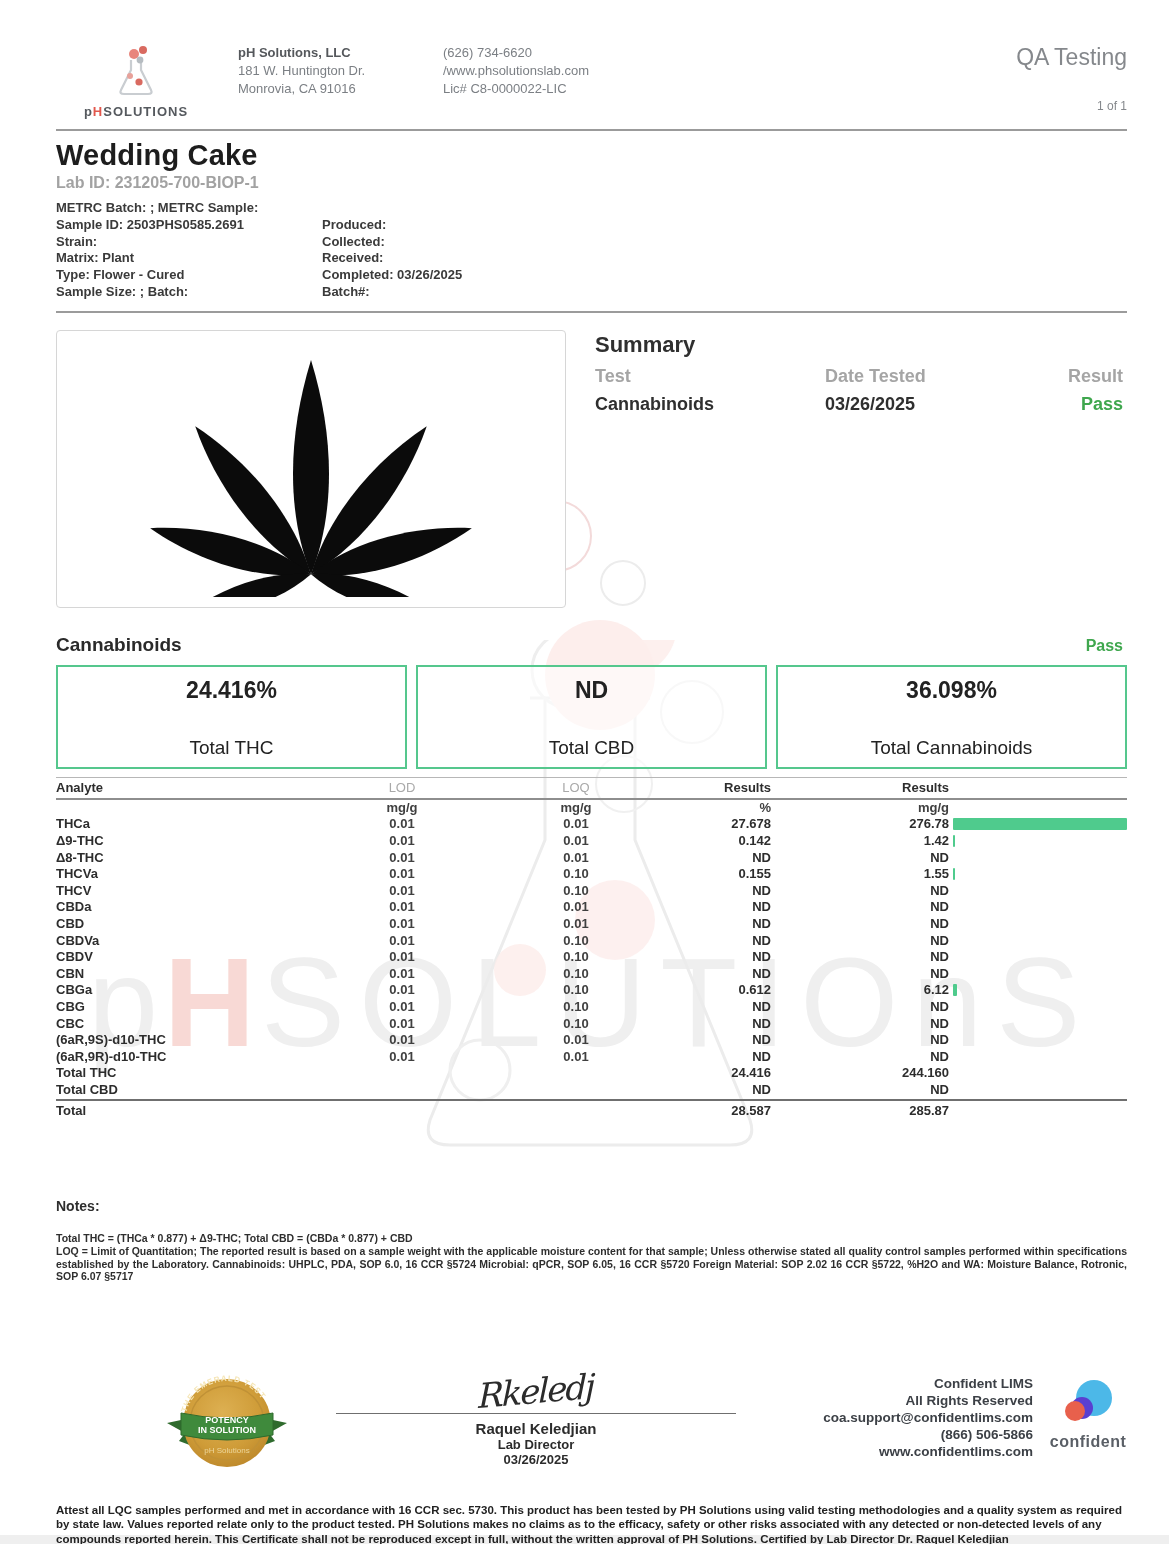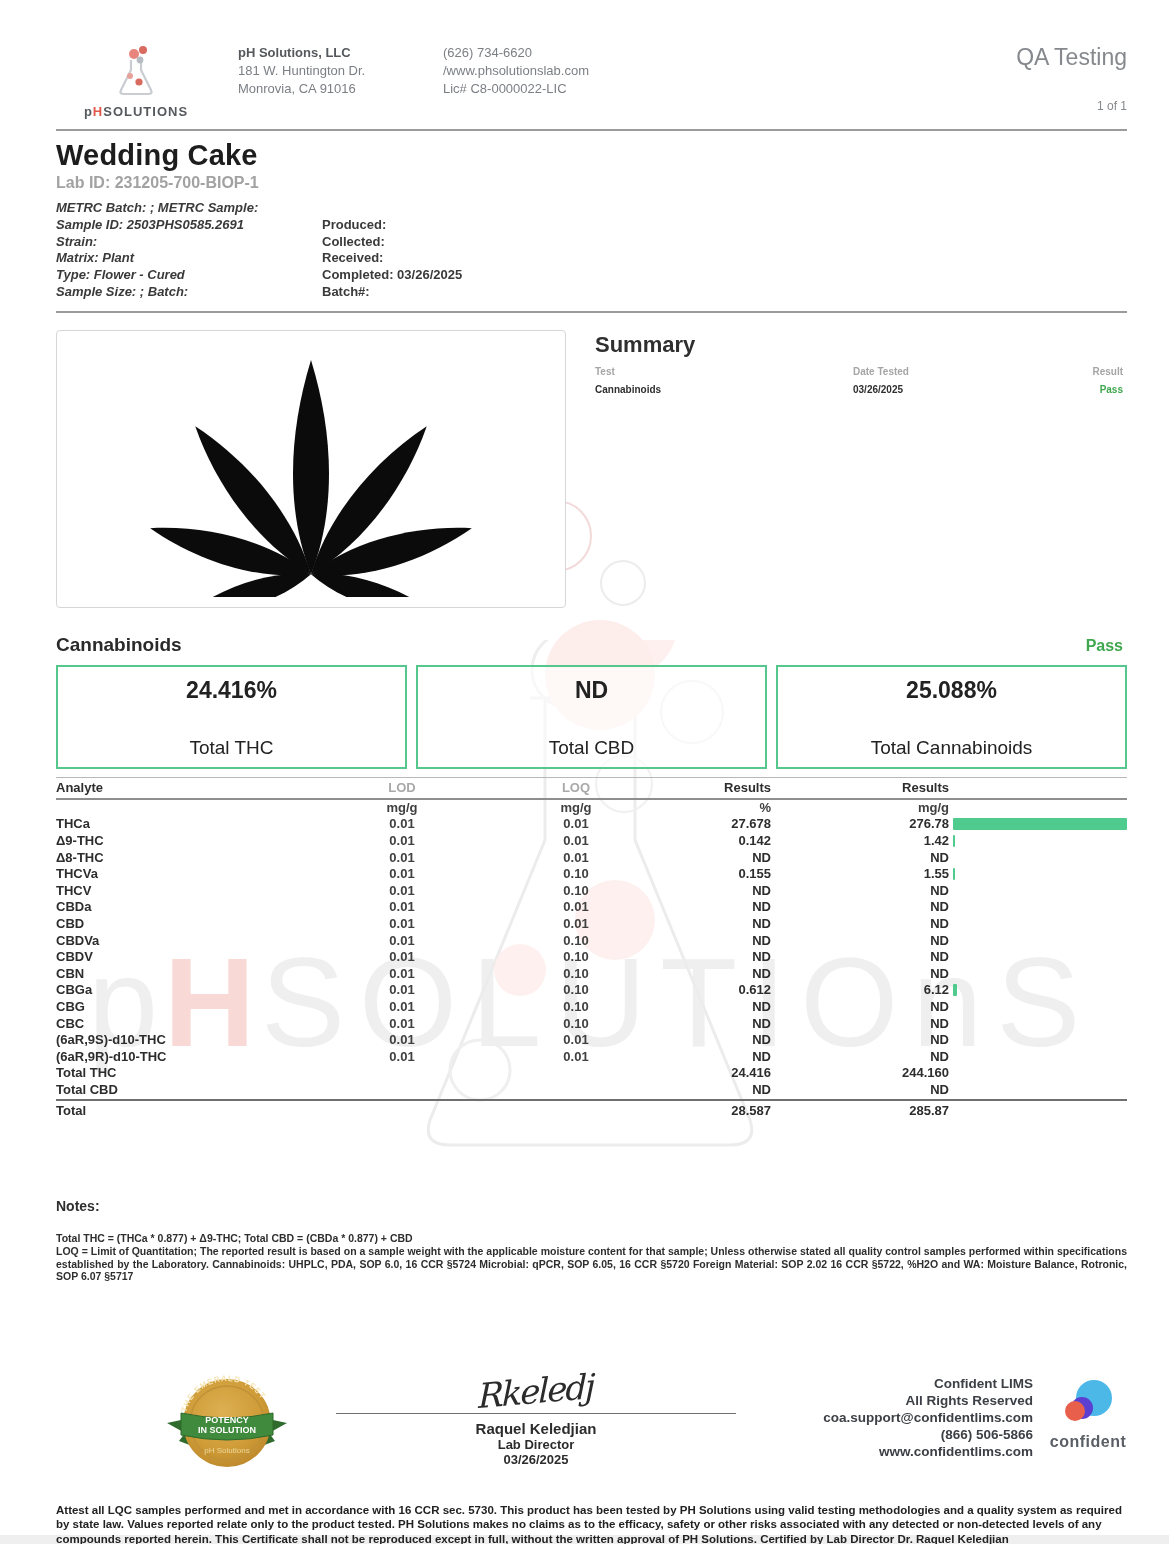--- a/index.html
+++ b/index.html
@@ -34,34 +34,34 @@
   .hdr-col.contact { width:250px; }
   .hdr-right { margin-left:auto; text-align:right; color:#85888c; }
   .hdr-right .doctype { font-size:23px; }
   .hdr-right .pages { font-size:12px; margin-top:28px; }
   .rule { border:none; border-top:2px solid #9b9b9b; margin:10px 0 0 0; }
 
   
   .sample-name { font-size:29px; font-weight:800; color:#1d1d1d; margin-top:8px; letter-spacing:.2px; }
   .lab-id { font-size:16px; color:#a2a2a2; font-weight:600; margin-top:2px; }
   .detail-wrap { display:flex; margin-top:8px; font-size:13px; font-weight:600; color:#3a3a3a; }
-  .detail-left { width:266px;font-style:italic; }
+  .detail-left { width:266px; }
   .detail-right { width:400px; }
   .detail-left div, .detail-right div { line-height:16.8px; }
   .detail-right { padding-top:16.8px; }
 
   
   .main { display:flex; margin-top:17px; }
   .photo-box {
     width:510px; height:278px; border:1px solid #d6d6d6; border-radius:4px;
     background:#fff; display:flex; align-items:center; justify-content:center;
   }
   .summary { margin-left:29px; flex:1; padding-top:2px; }
   .summary-title { font-size:22px; font-weight:700; color:#2f2f2f; }
-  .summary-head, .summary-row { display:flex; font-size:10px;gap:28px; }
+  .summary-head, .summary-row { display:flex; font-size:18px; }
   .summary-head { color:#a5a5a5; font-weight:600; margin-top:8px; }
   .summary-row { color:#2f2f2f; font-weight:700; margin-top:7px; }
   .s-test { width:230px; }
   .s-date { flex:1; }
   .s-result { width:70px; text-align:right; padding-right:4px; }
   .pass { color:#3fa74e !important; }
 
   
   .cann-head { display:flex; align-items:baseline; margin-top:26px; }
   .cann-title { font-size:19px; font-weight:700; color:#2a2a2a; }
@@ -82,21 +82,21 @@
   table.analytes col.c-loq { width:204px; }
   table.analytes col.c-pct { width:97px; }
   table.analytes col.c-mg { width:178px; }
   table.analytes col.c-bar { width:174px; }
   table.analytes th {
     text-align:left; font-weight:700; color:#2d2d2d; font-size:13px;
     border-top:1.5px solid #b7b7b7; border-bottom:2px solid #8e8e8e; padding:2px 0 3px 0;
   }
   table.analytes th.u, table.analytes td.u { text-align:center; color:#a9a9a9; font-weight:600; }
   table.analytes th.r, table.analytes td.r { text-align:right; padding-right:4px; }
-  table.analytes th.gray { color:#a9a9a9; font-weight:700; }
+  table.analytes th.gray { color:#a9a9a9; font-weight:400; }
   table.analytes td { padding:0 0 1px 0; line-height:15.6px; color:#2d2d2d; font-weight:600; }
   table.analytes td.unit { color:#404040; }
   td.barcell { padding-left:14px; }
   .bar { height:12px; background:#4fcb8d; border-radius:1px; width:0; }
   tr.total-line td { font-weight:800; }
   tr.rule-row td { border-bottom:2.5px solid #6f6f6f; padding:0; height:2px; }
   tr.grand td { font-weight:800; padding-top:2px; }
 
   
   .notes { margin-top:78px; font-size:11px; color:#2e2e2e; }
@@ -237,21 +237,21 @@
     <div class="totals">
       <div class="total-box">
         <div class="val">24.416%</div>
         <div class="lbl">Total THC</div>
       </div>
       <div class="total-box">
         <div class="val">ND</div>
         <div class="lbl">Total CBD</div>
       </div>
       <div class="total-box">
-        <div class="val">25.088%</div>
+        <div class="val">36.098%</div>
         <div class="lbl">Total Cannabinoids</div>
       </div>
     </div>
 
     <table class="analytes">
       <colgroup>
           <col class="c-analyte">
           <col class="c-lod">
           <col class="c-loq">
           <col class="c-pct">

